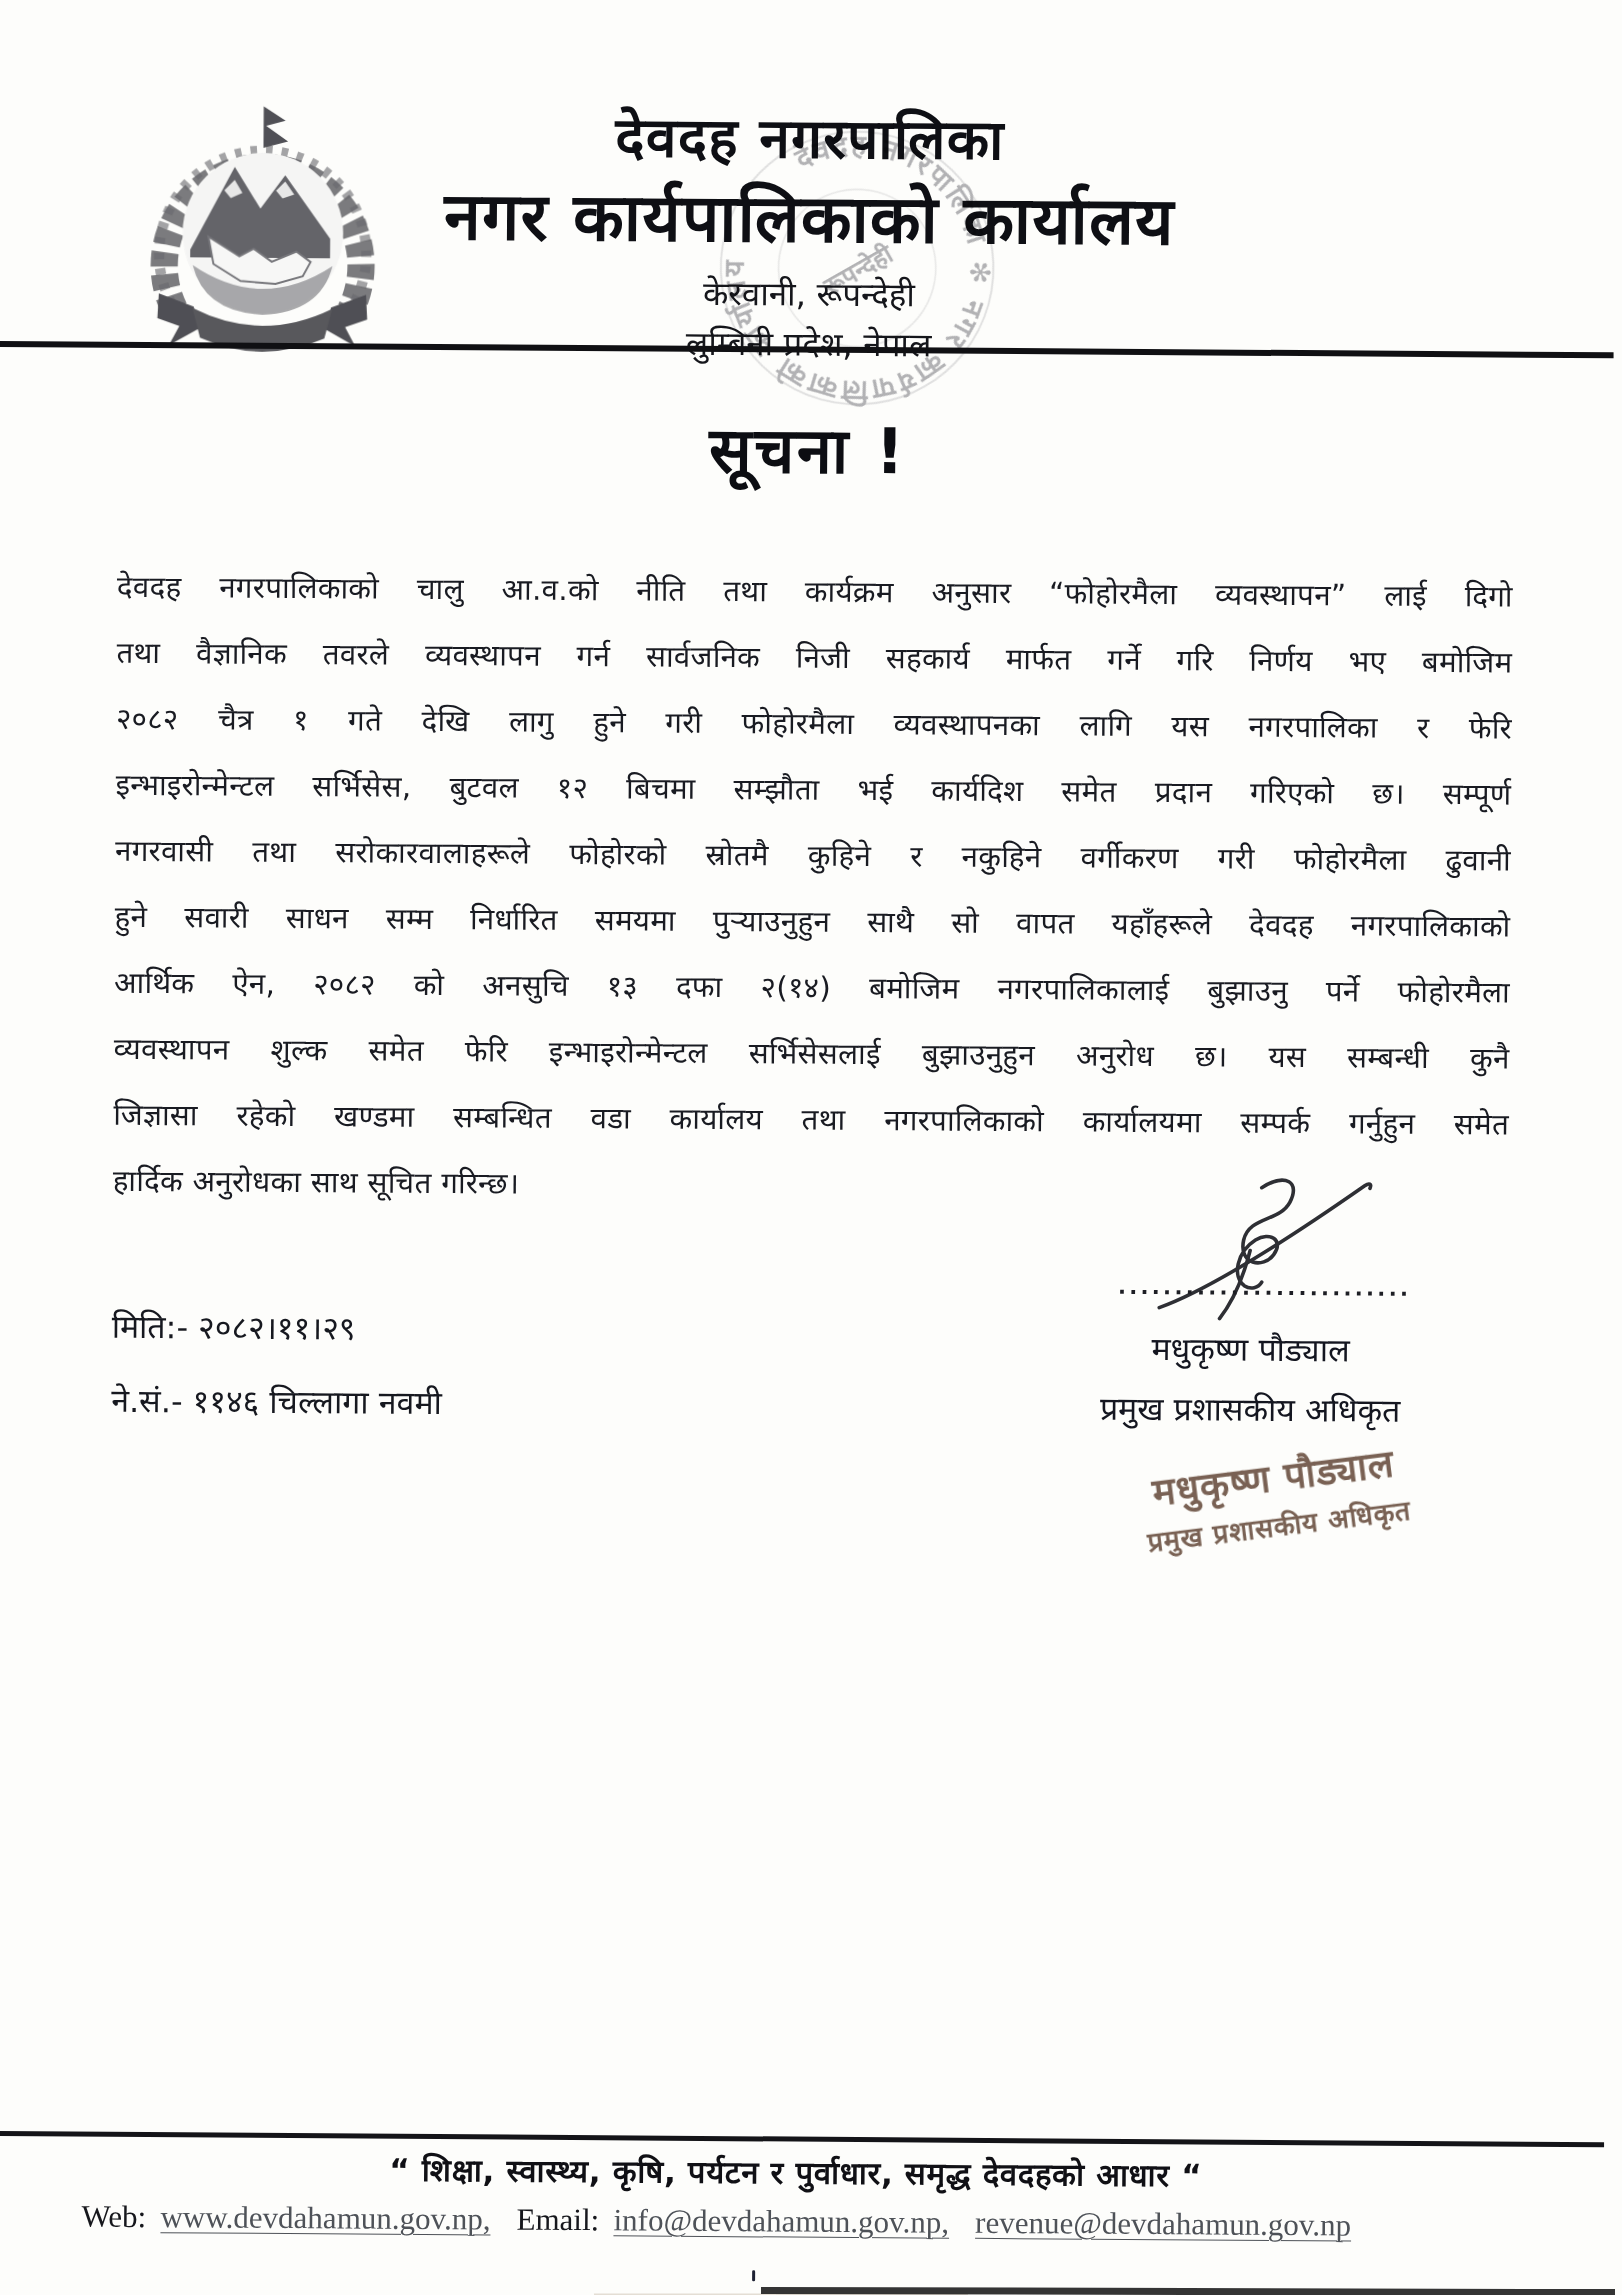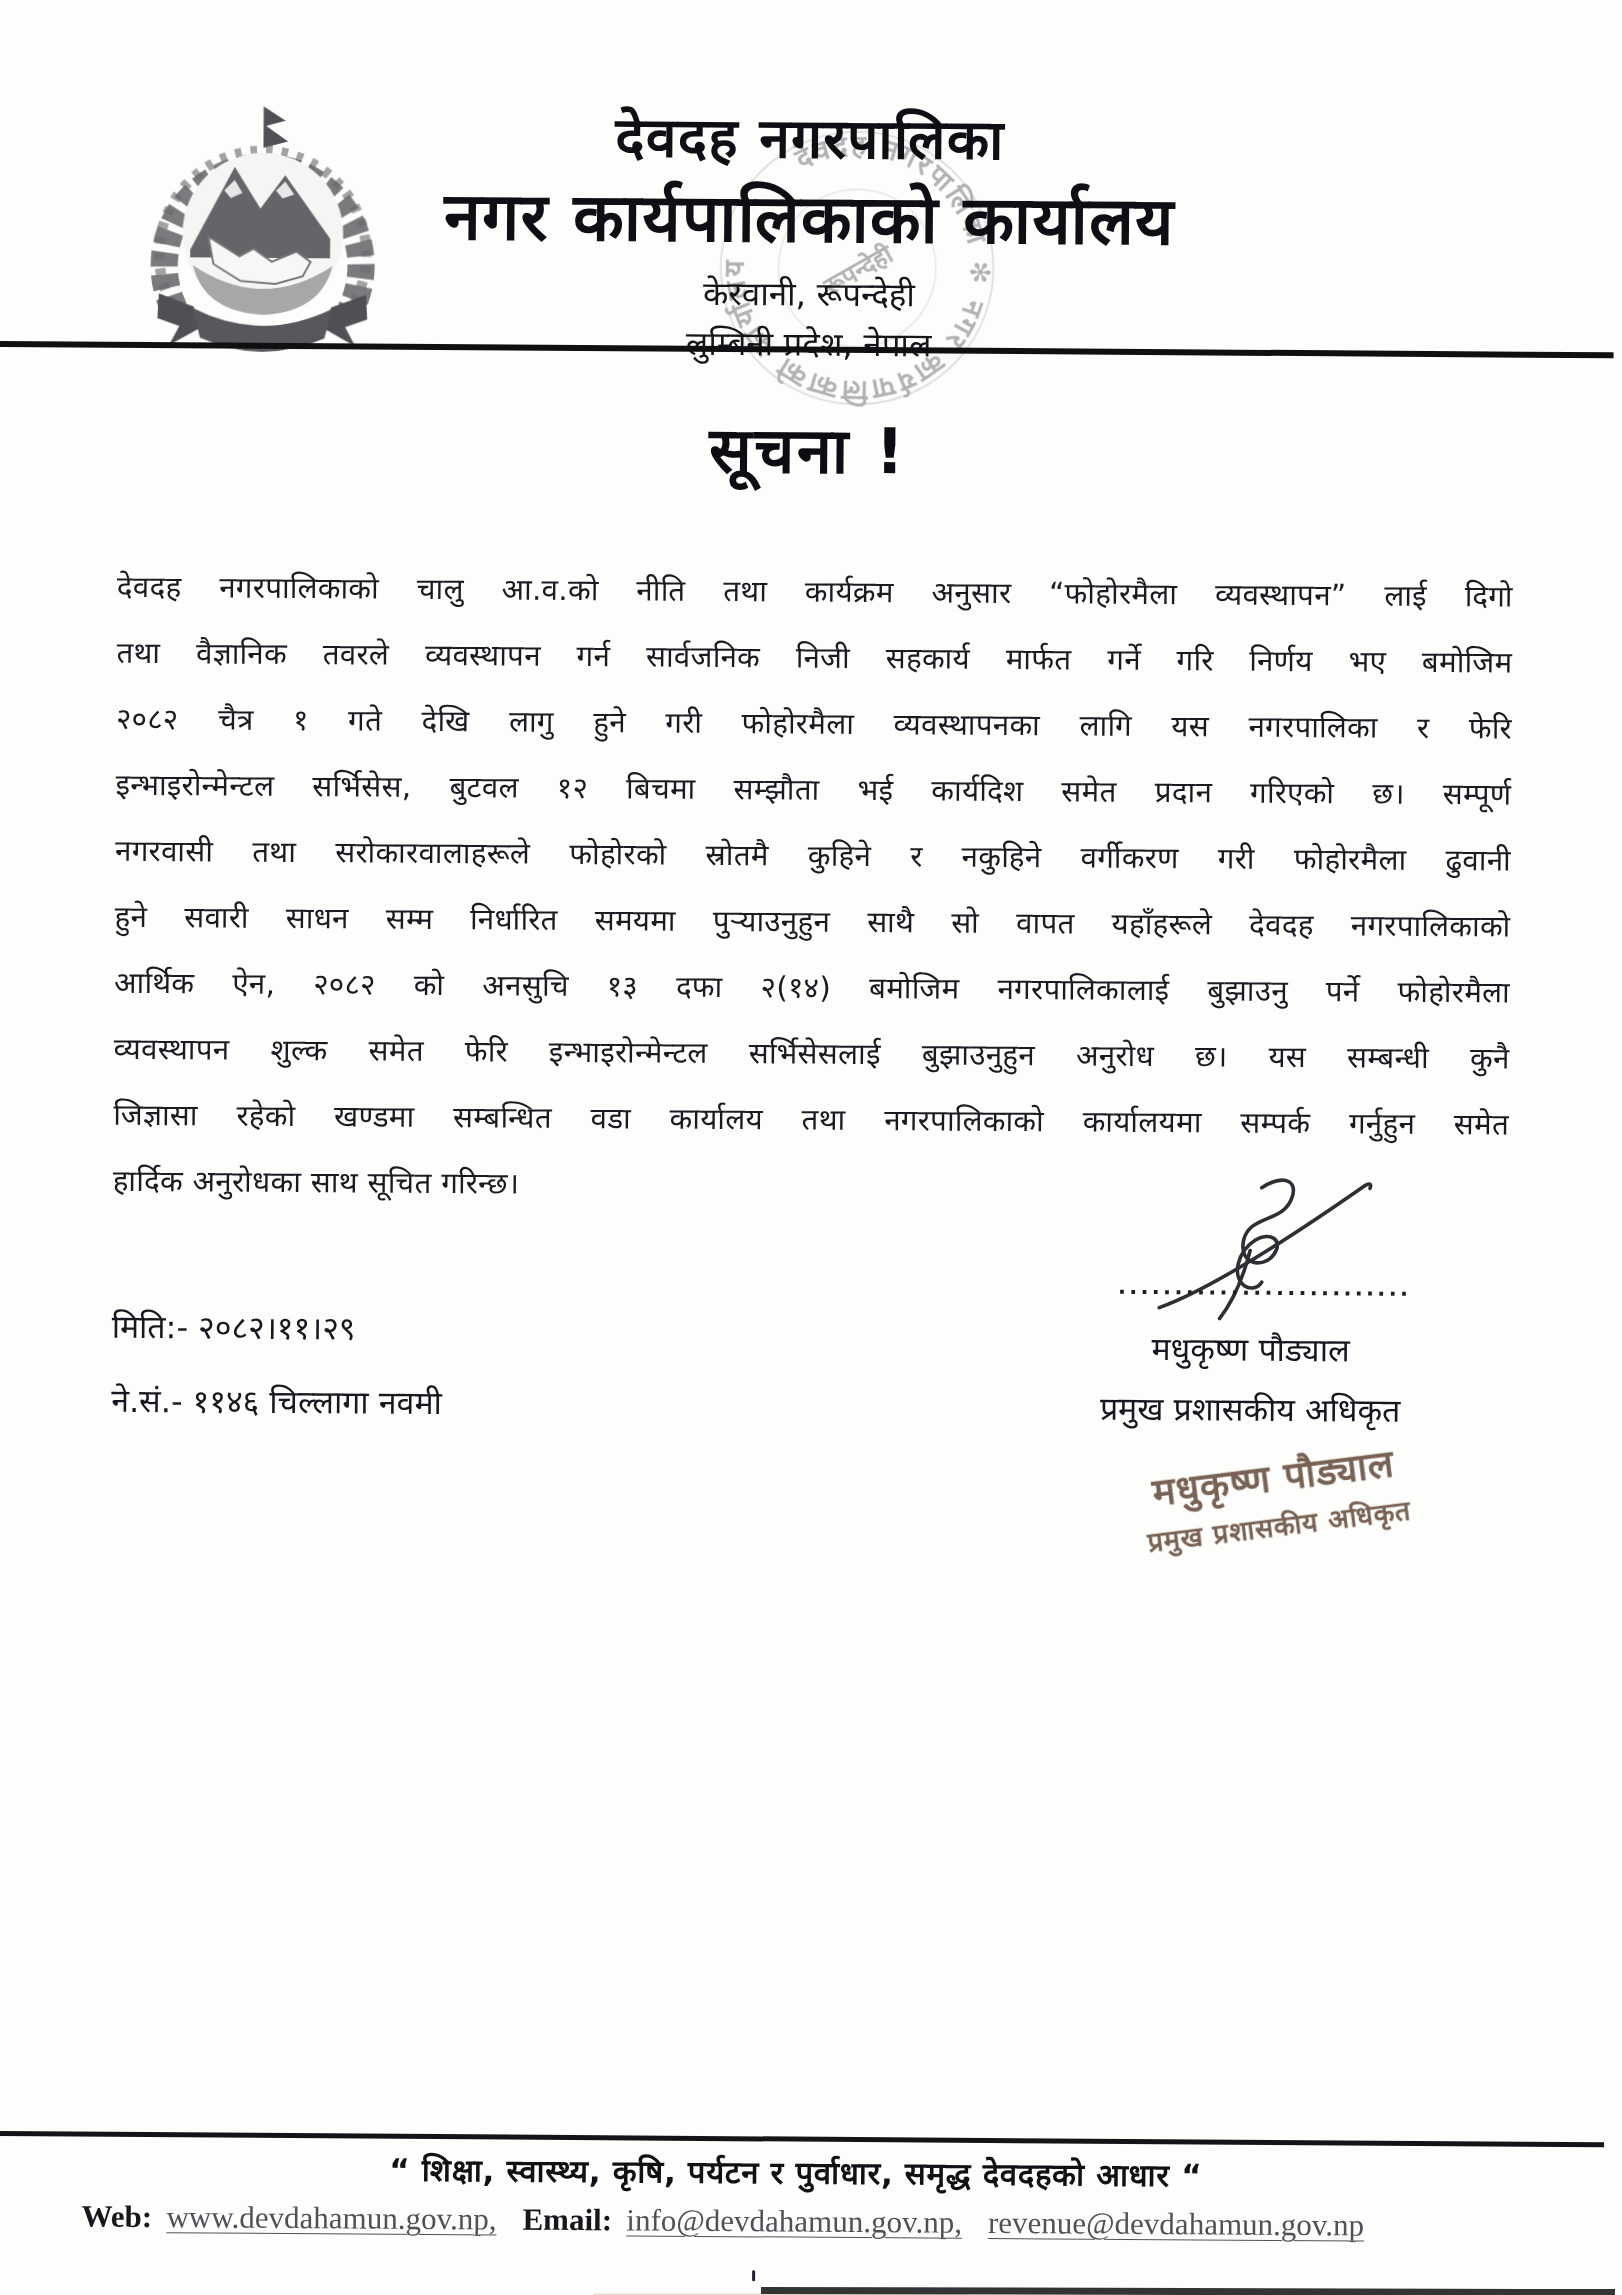--- a/index.html
+++ b/index.html
@@ -34,21 +34,21 @@
   .offname{left:1063px;top:1318px;width:394px;text-align:center;font-size:32px;font-weight:500;color:#141620;}
   .offdesg{left:1063px;top:1378px;width:394px;text-align:center;font-size:32px;font-weight:500;color:#141620;}
   .inkstamp{left:1109px;top:1441px;width:354px;text-align:center;transform:rotate(-7.5deg);
     color:#6f5647;filter:blur(0.4px);opacity:.93;}
   .inkstamp .sname{font-size:38px;font-weight:700;letter-spacing:0.7px;}
   .inkstamp .sdesg{font-size:27px;font-weight:700;margin-top:5.2px;letter-spacing:0.7px;}
   
   .fdivider{left:2.6px;top:2131px;width:1616px;height:5.2px;background:#141418;}
   .motto{top:2145px;font-size:31px;font-weight:600;color:#101015;letter-spacing:0.7px;}
   .webline{left:97px;top:2198px;font-family:"Liberation Serif",serif;font-size:31px;color:#16171c;}
-  .webline .lbl{font-weight:700;margin-right:6.6px;}
+  .webline .lbl{font-weight:400;margin-right:6.6px;}
   .webline .url{color:#4e5258;text-decoration:underline;text-decoration-thickness:1.3px;text-underline-offset:5.2px;}
   .webline .gap{display:inline-block;width:10.5px;}
   
   .fleck{left:768px;top:2265px;width:3.3px;height:10.5px;background:#1d2133;border-radius:1.3px;}
   .streak{left:610px;top:2288px;width:374px;height:5.2px;background:#cfc5b4;opacity:.55;transform:rotate(-.4deg);}
   .botbar{left:761px;top:2288px;width:854px;height:7.2px;background:#232323;opacity:.92;transform:rotate(.15deg);}
 </style>
 </head>
 <body>
 

